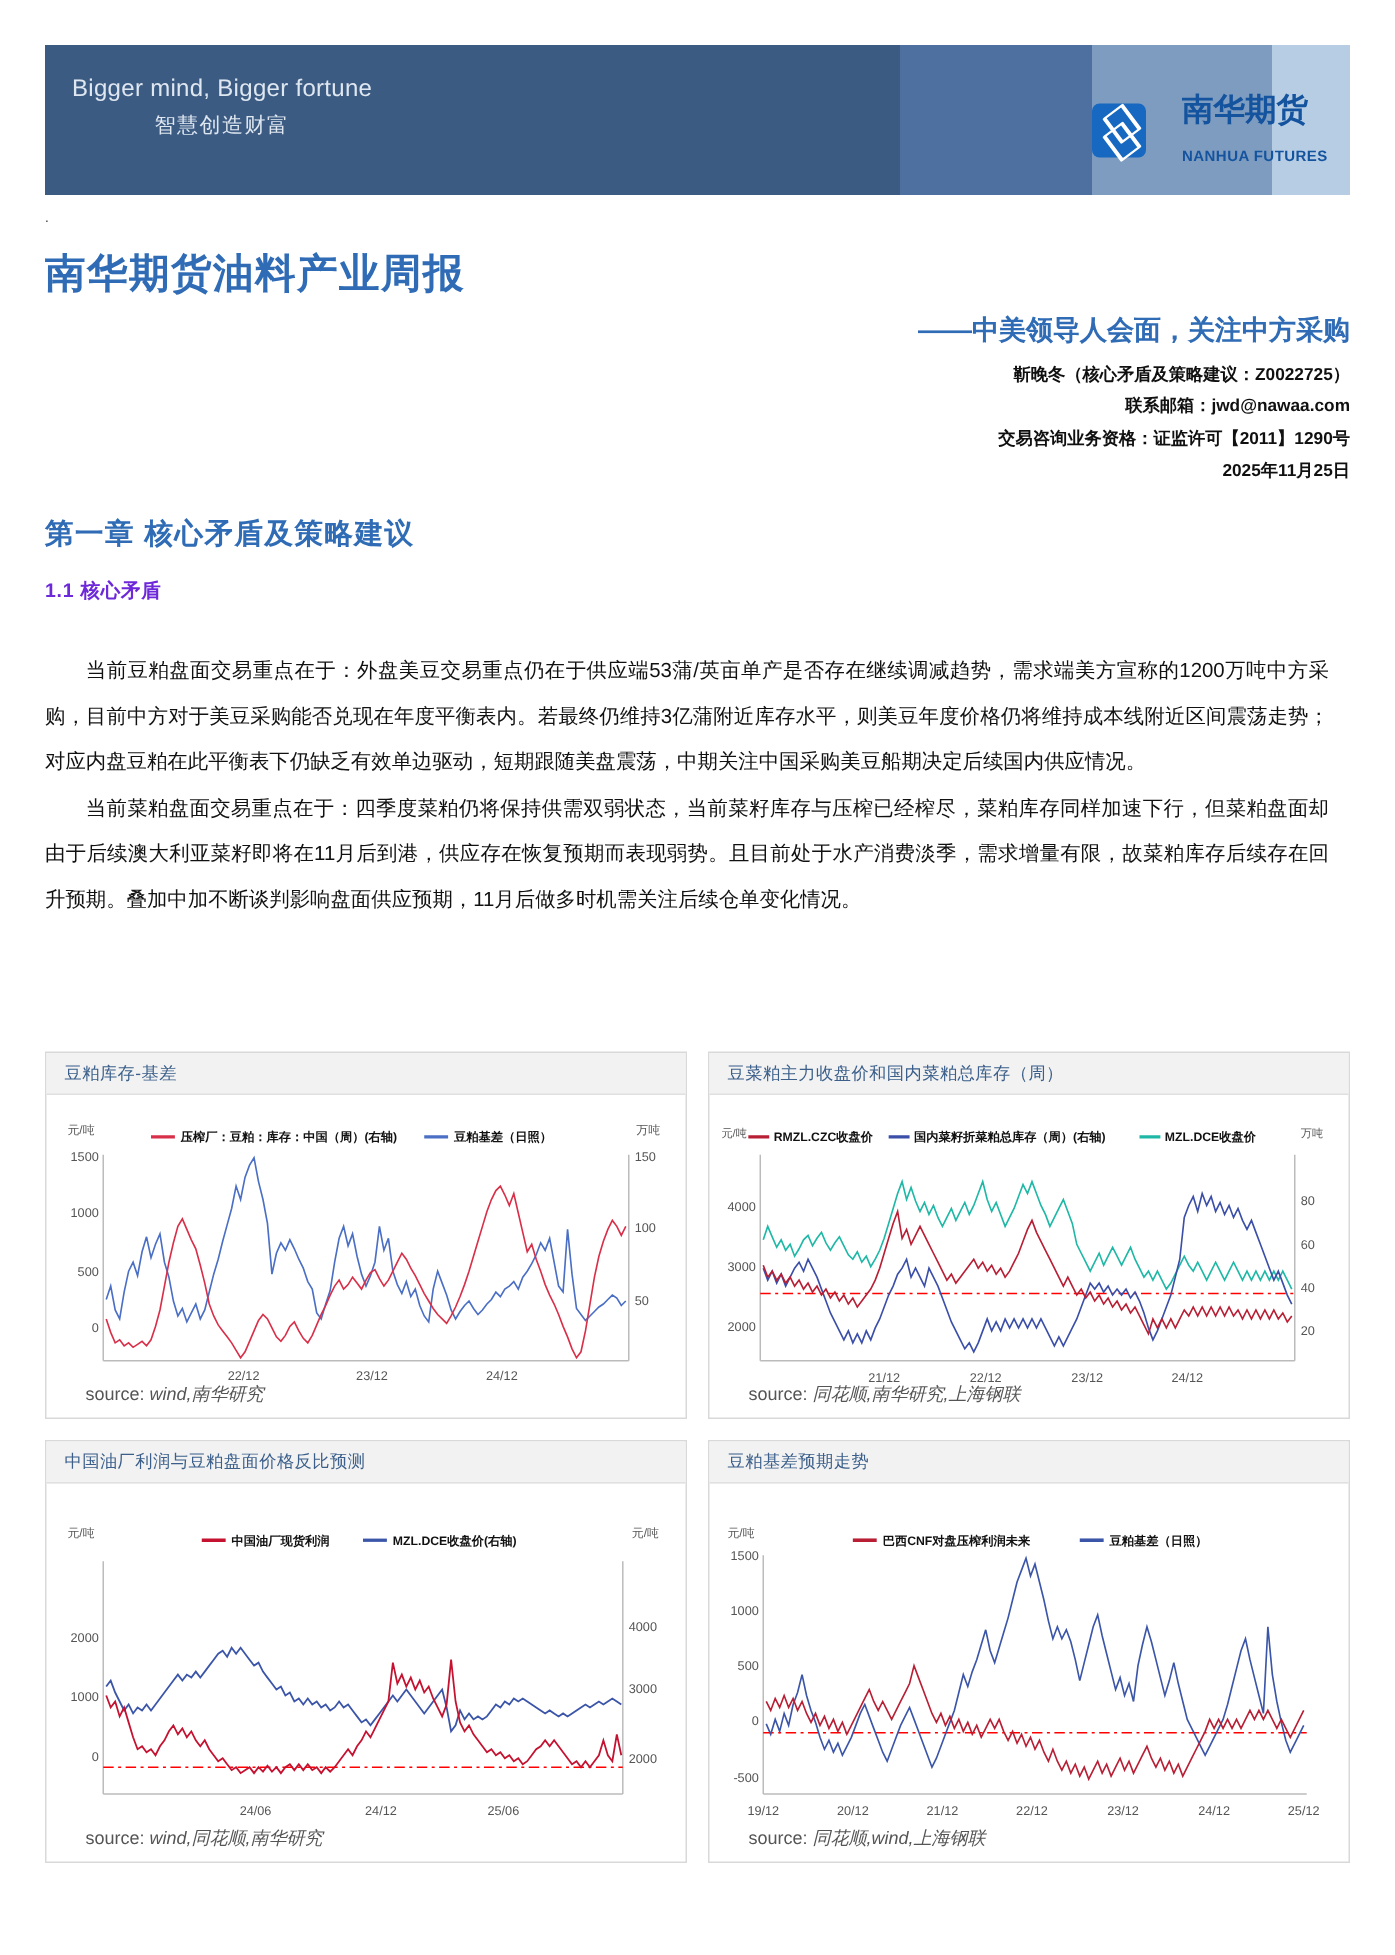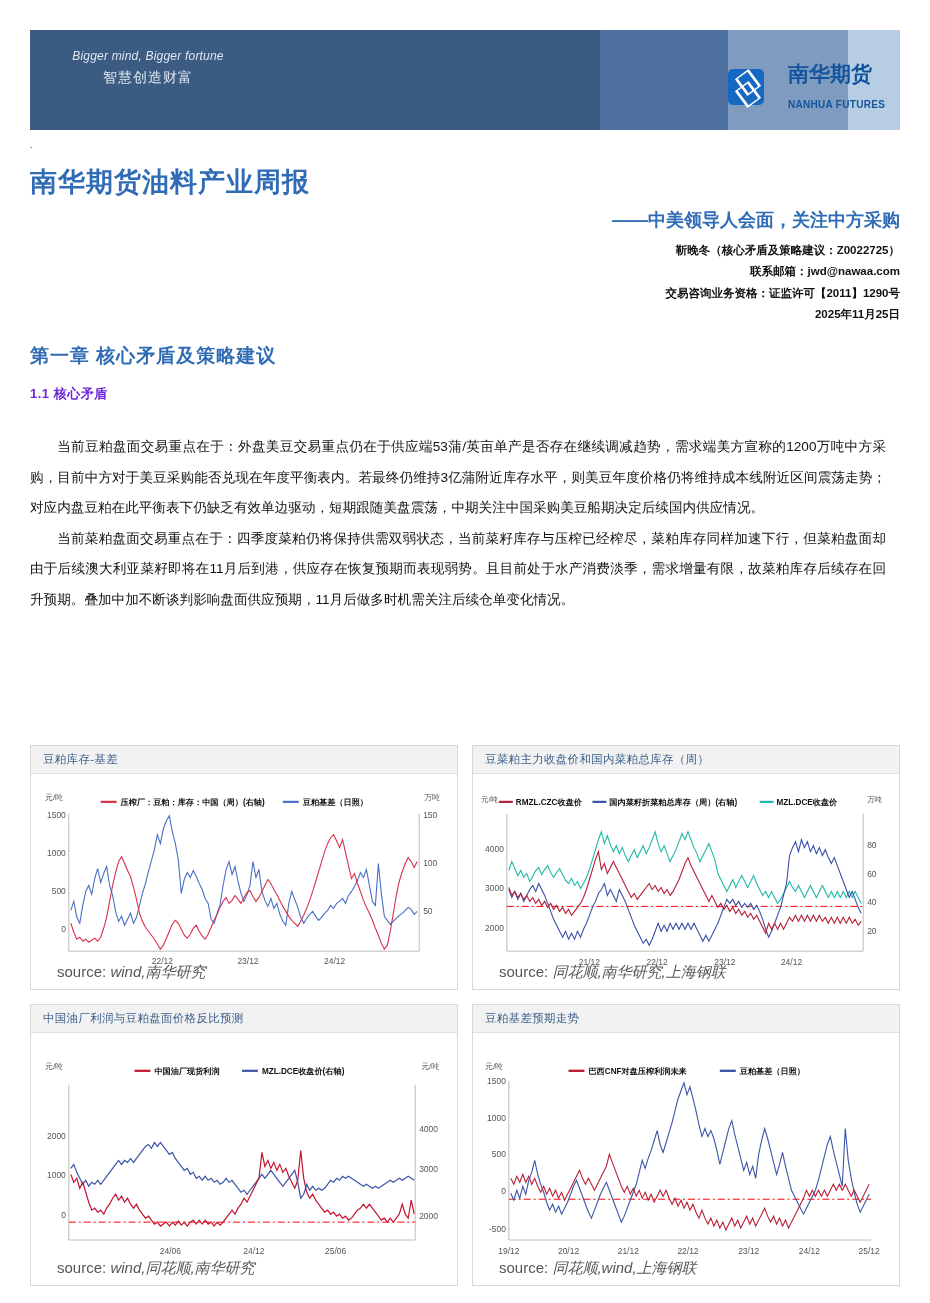--- a/index.html
+++ b/index.html
@@ -33,24 +33,23 @@
   .slogan {
     position: absolute;
     left: 48px;
     top: 48px;
     text-align: center;
     width: 200px;
     color: #dfe7f1;
     line-height: 1.45;
   }
   .slogan .en {
-    font-size: 12px;
+    font-size: 16px;
     letter-spacing: 0.2px;
     white-space: nowrap;
-    font-style: italic;
   }
   .slogan .cn {
     font-size: 14px;
     letter-spacing: 1px;
     margin-top: 2px;
   }
 
   .logo-wrap {
     position: absolute;
     left: 728px;
@@ -169,21 +168,21 @@
   }
   .body-text p {
     margin: 0 14px 0 0;
     text-indent: 2em;
   }
 
   
   .chart-grid {
     position: absolute;
     left: 30px;
-    top: 745px;
+    top: 701px;
     width: 870px;
     display: flex;
     flex-wrap: wrap;
     gap: 14px 14px;
   }
   .chart-card {
     width: 428px;
     background: #ffffff;
     border: 1px solid #d9d9d9;
     box-sizing: border-box;
@@ -202,21 +201,21 @@
   .chart-body {
     position: relative;
     width: 100%;
     height: calc(100% - 28px);
   }
   .chart-svg { display: block; width: 100%; }
   .chart-source {
     position: absolute;
     left: 26px;
     bottom: 7px;
-    font-size: 15px;
+    font-size: 12px;
     color: #555;
     white-space: nowrap;
   }
   .chart-source .src-label { font-style: normal; }
   .chart-source .src-val { font-style: italic; }
 </style>
 </head>
 <body>
 
 <div class="banner">

